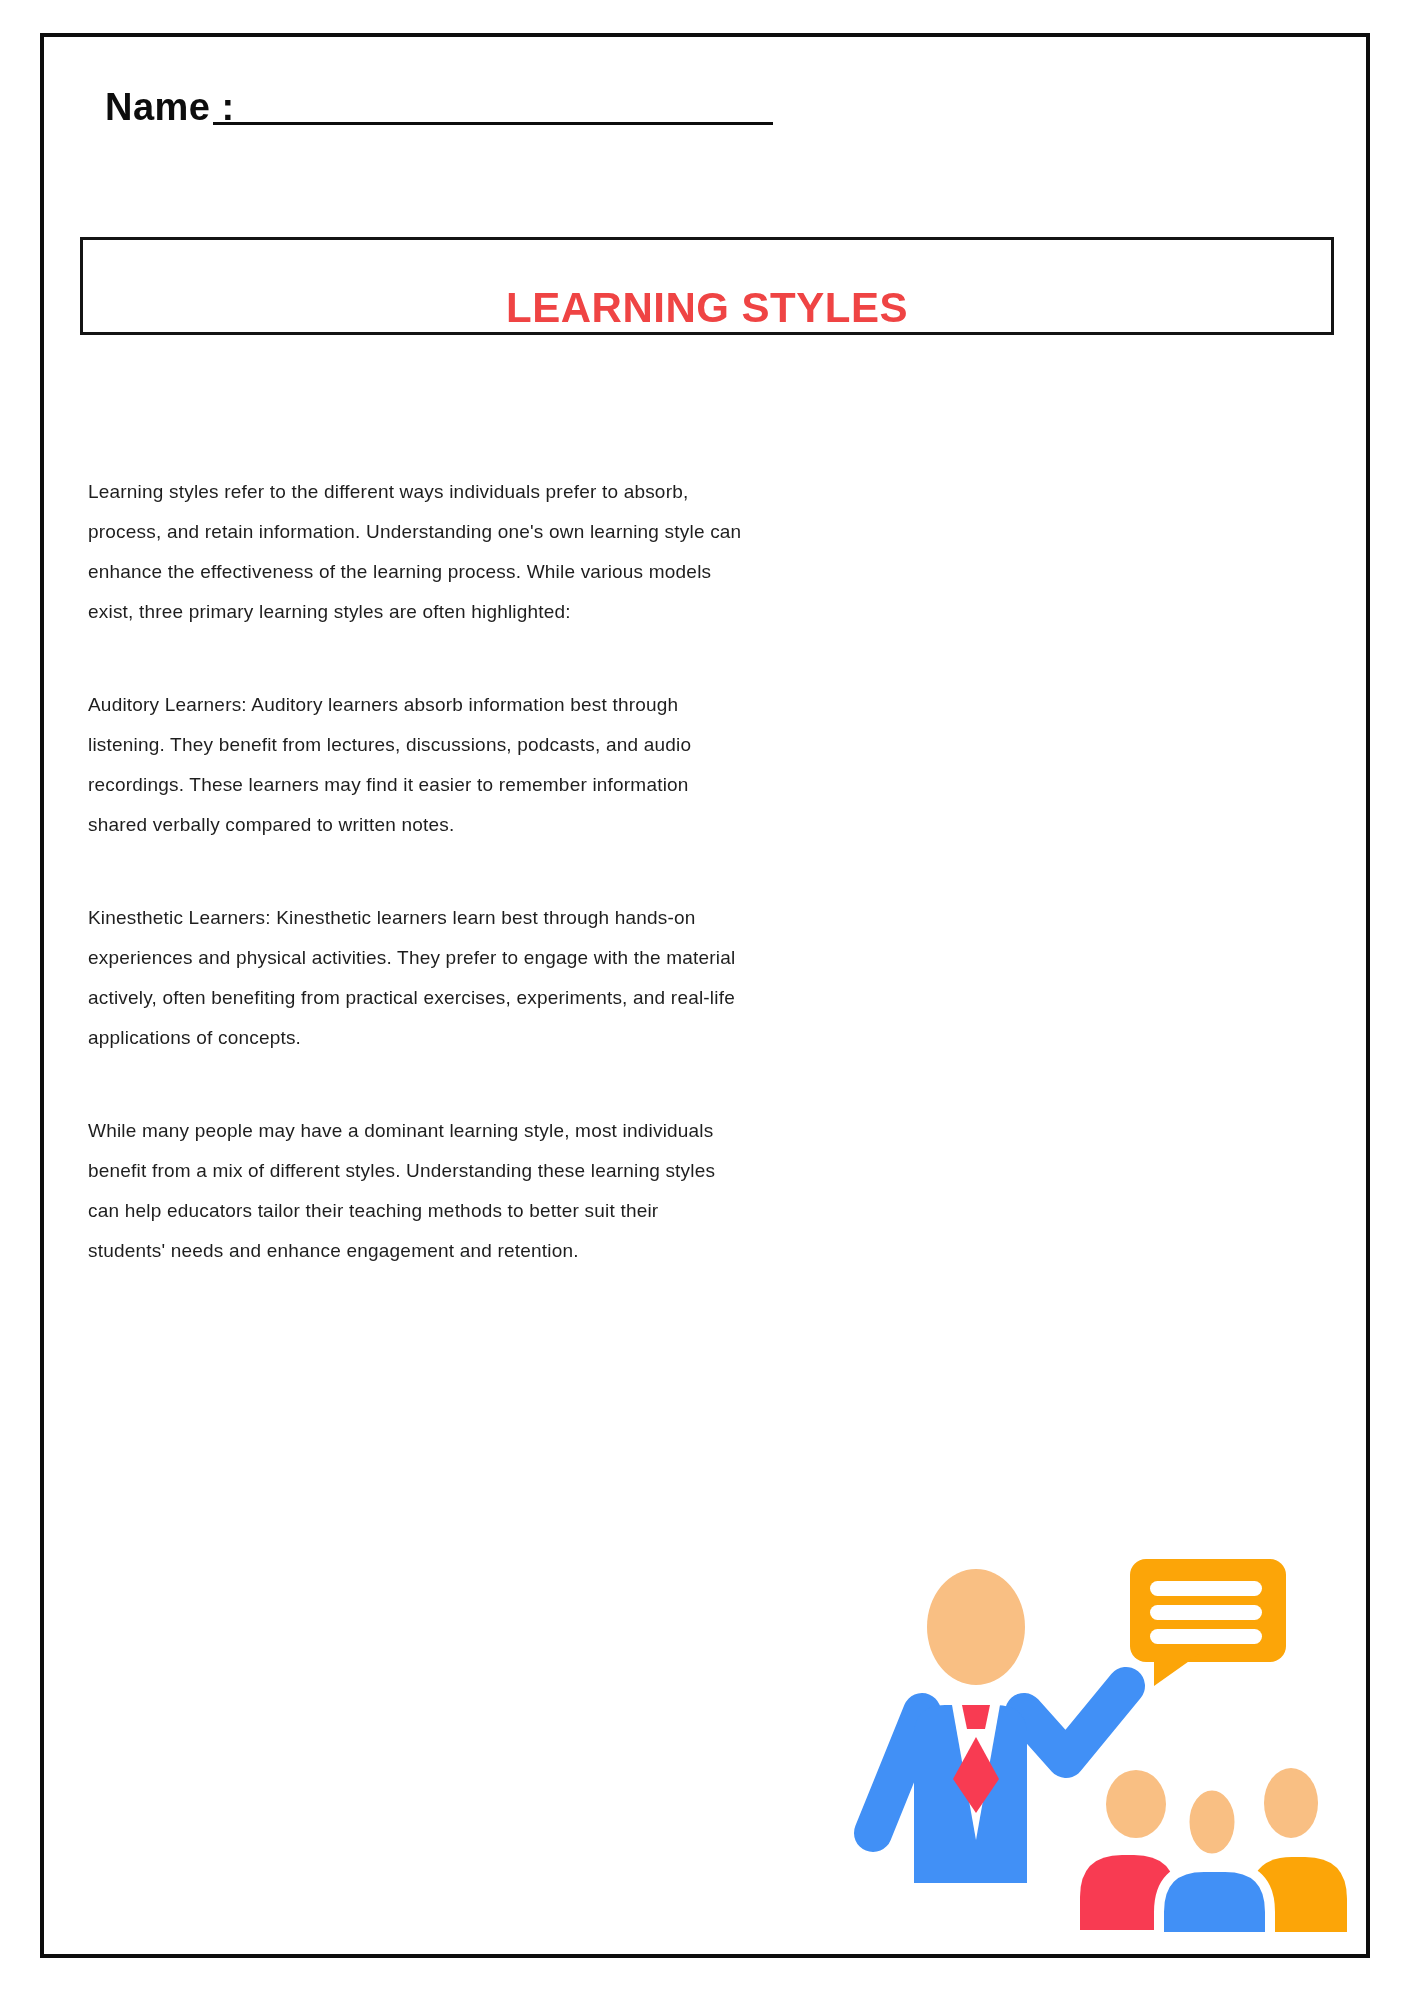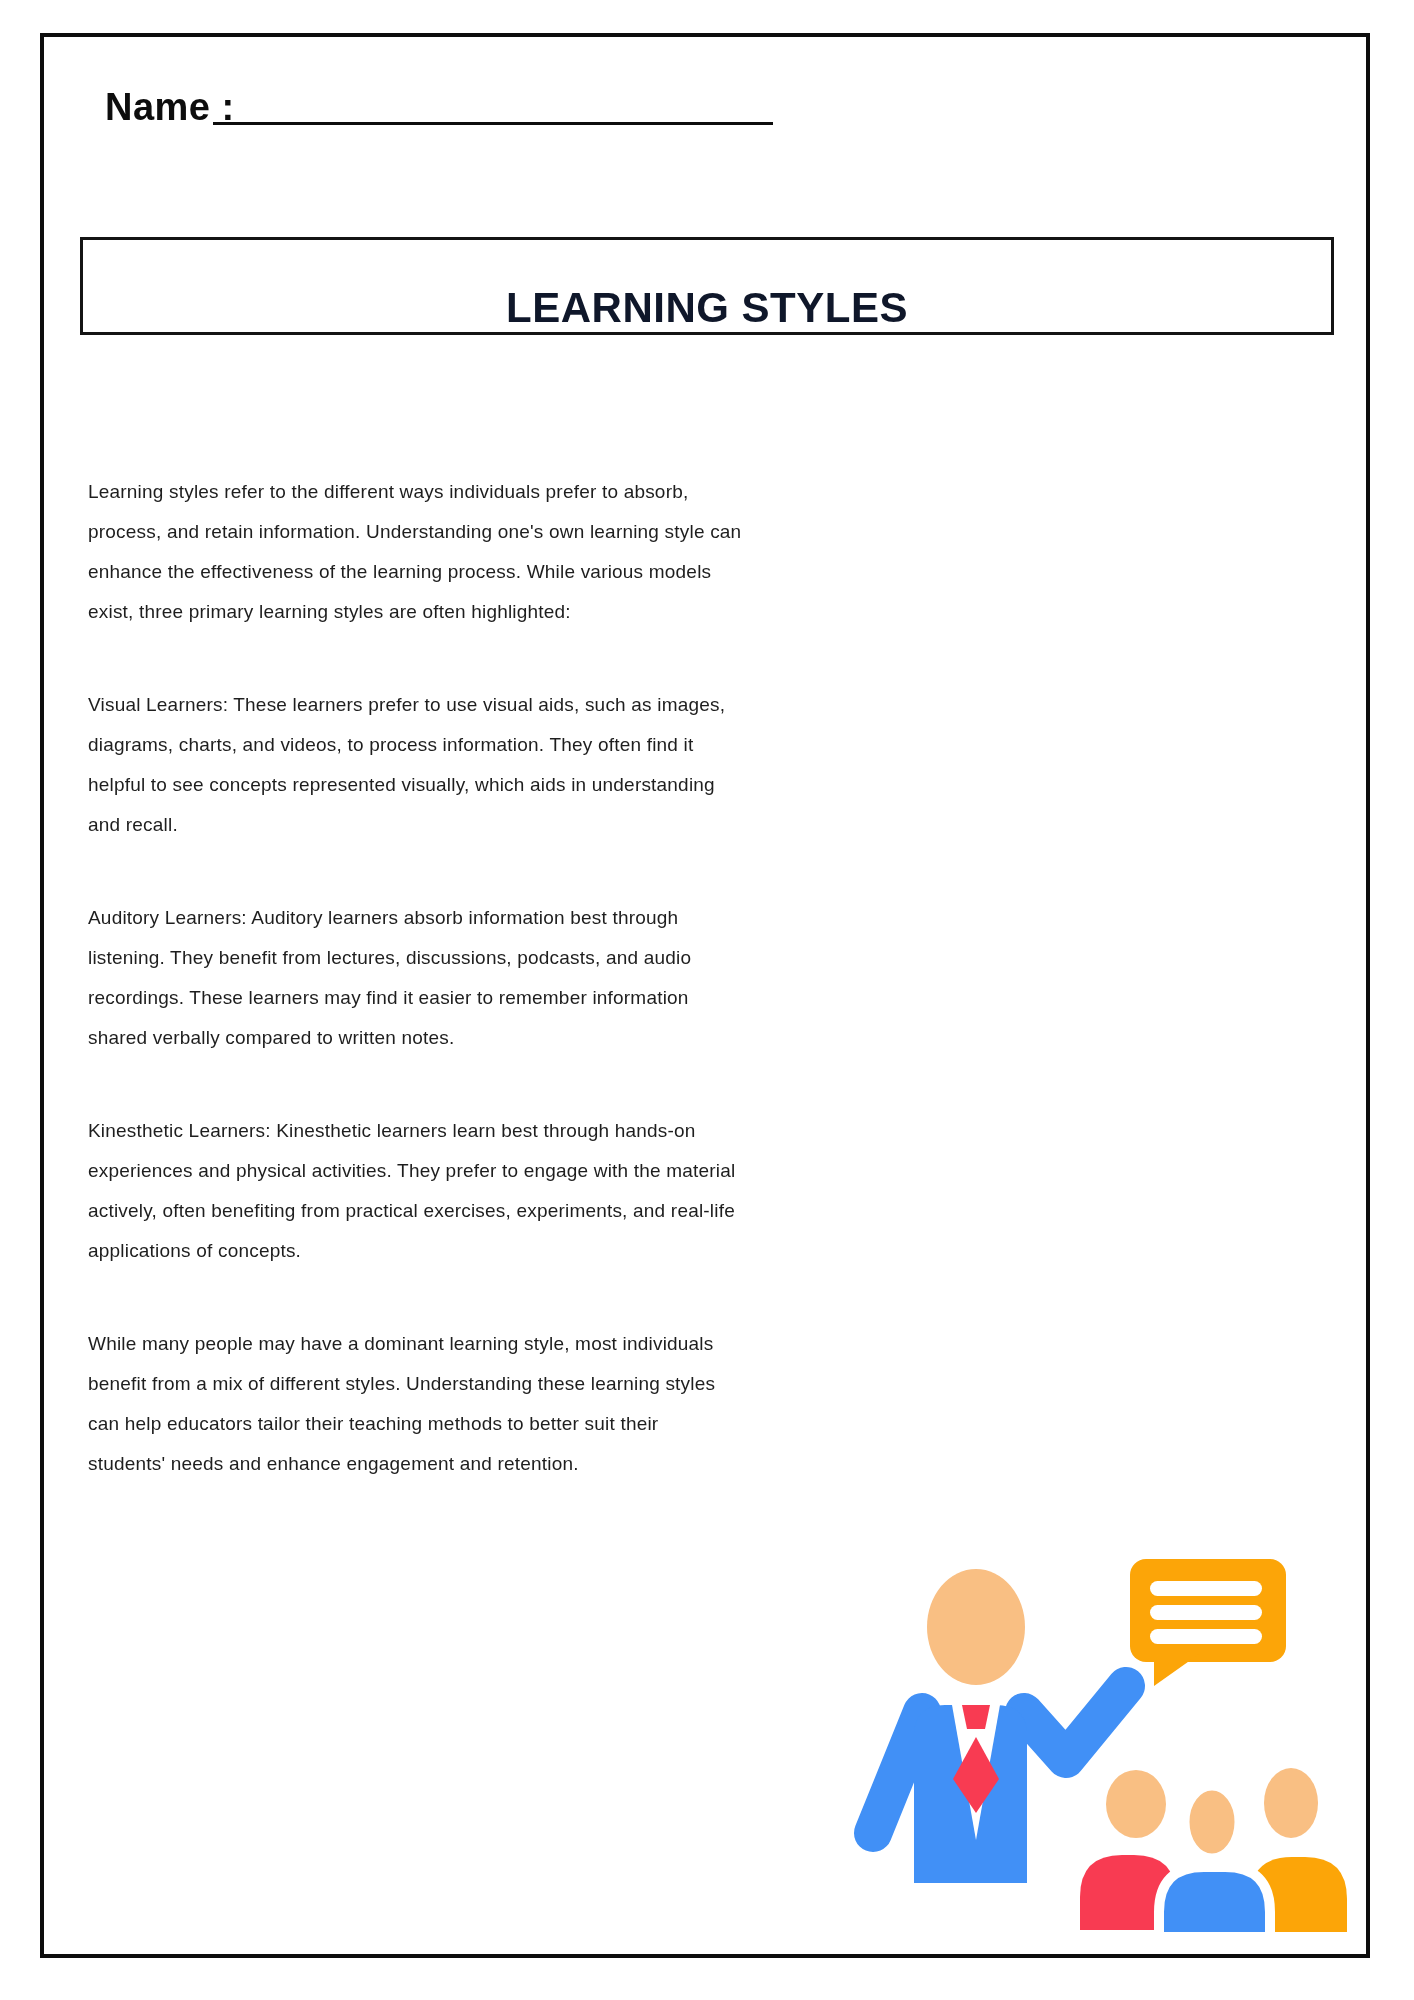--- a/index.html
+++ b/index.html
@@ -40,21 +40,21 @@
     width: 1254px; height: 98px;
     border: 3px solid #141414;
     box-sizing: border-box;
     display: flex;
     align-items: center;
     justify-content: center;
   }
   .title-text {
     font-size: 42px;
     font-weight: bold;
-    color: #0f172a;
+    color: #ef4444;
     letter-spacing: 0.5px;
     margin-top: 44px;
   }
   .body-text {
     position: absolute;
     left: 88px; top: 472px;
     width: 1220px;
     color: #1e1e1e;
   }
   .body-text p {
@@ -80,24 +80,20 @@
 
 <div class="title-box">
   <div class="title-text">LEARNING STYLES</div>
 </div>
 
 <div class="body-text">
   <p>Learning styles refer to the different ways individuals prefer to absorb,
 process, and retain information. Understanding one's own learning style can
 enhance the effectiveness of the learning process. While various models
 exist, three primary learning styles are often highlighted:</p>
-  <p>Visual Learners: These learners prefer to use visual aids, such as images,
-diagrams, charts, and videos, to process information. They often find it
-helpful to see concepts represented visually, which aids in understanding
-and recall.</p>
   <p>Auditory Learners: Auditory learners absorb information best through
 listening. They benefit from lectures, discussions, podcasts, and audio
 recordings. These learners may find it easier to remember information
 shared verbally compared to written notes.</p>
   <p>Kinesthetic Learners: Kinesthetic learners learn best through hands-on
 experiences and physical activities. They prefer to engage with the material
 actively, often benefiting from practical exercises, experiments, and real-life
 applications of concepts.</p>
   <p>While many people may have a dominant learning style, most individuals
 benefit from a mix of different styles. Understanding these learning styles

